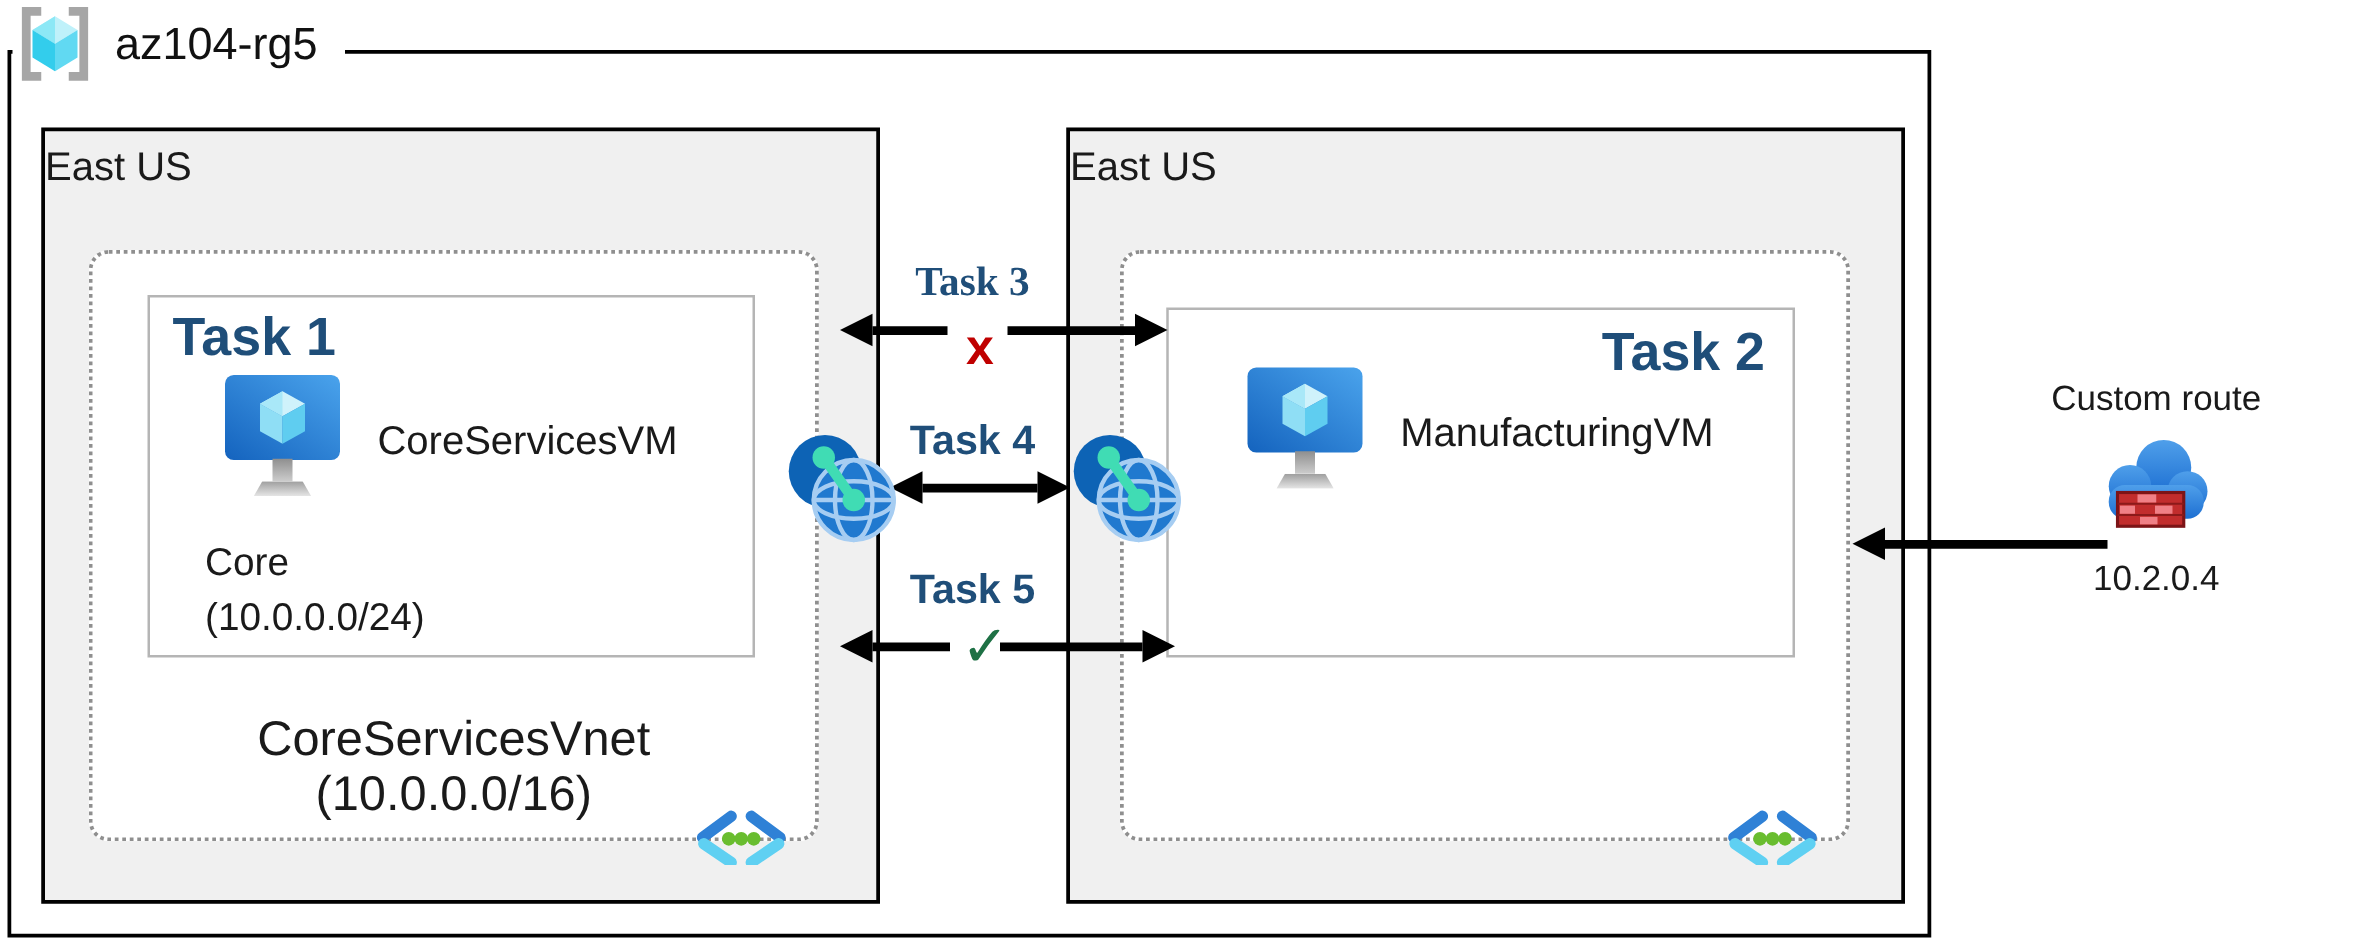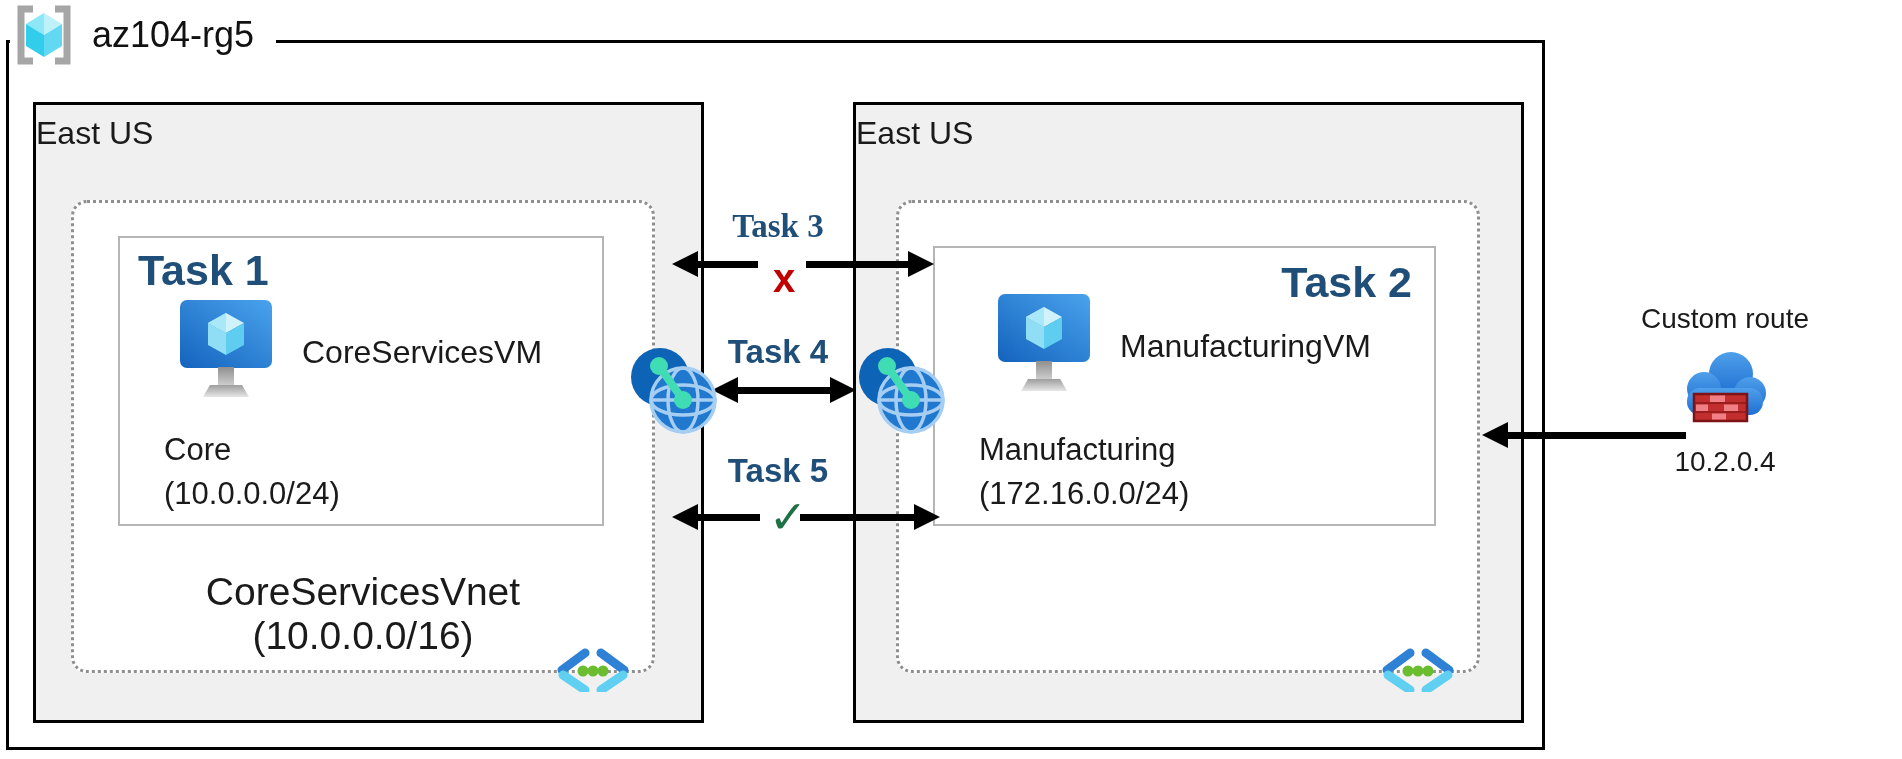--- a/index.html
+++ b/index.html
@@ -155,24 +155,20 @@
               <polygon points="21,2 39,12 21,22 3,12" fill="#cff2fb"></polygon>
               <polygon points="21,2 21,22 3,12" fill="#a9e8f8"></polygon>
               <polygon points="3,12 21,22 21,44 3,34" fill="#8fdef5"></polygon>
               <polygon points="39,12 21,22 21,44 39,34" fill="#5fcdf0"></polygon>
             </svg>
           </div>
           <div class="vm-neck"></div>
           <div class="vm-base"></div>
         </div>
         <div class="vm-name">ManufacturingVM</div>
-      </div>
-      <div class="subnet-name">
-        <div>Manufacturing</div>
-        <div>(172.16.0.0/24)</div>
       </div>
     </div>
   </div>
 
   <svg class="peering left" viewBox="0 0 88 88">
     <circle cx="30" cy="30" r="29" fill="#0d63b5"></circle>
     <circle cx="53" cy="53" r="32" fill="#2079cf"></circle>
     <g stroke="#a6cdf2" stroke-width="3.5" fill="none">
       <circle cx="53" cy="53" r="32"></circle>
       <ellipse cx="53" cy="53" rx="15" ry="32"></ellipse>

